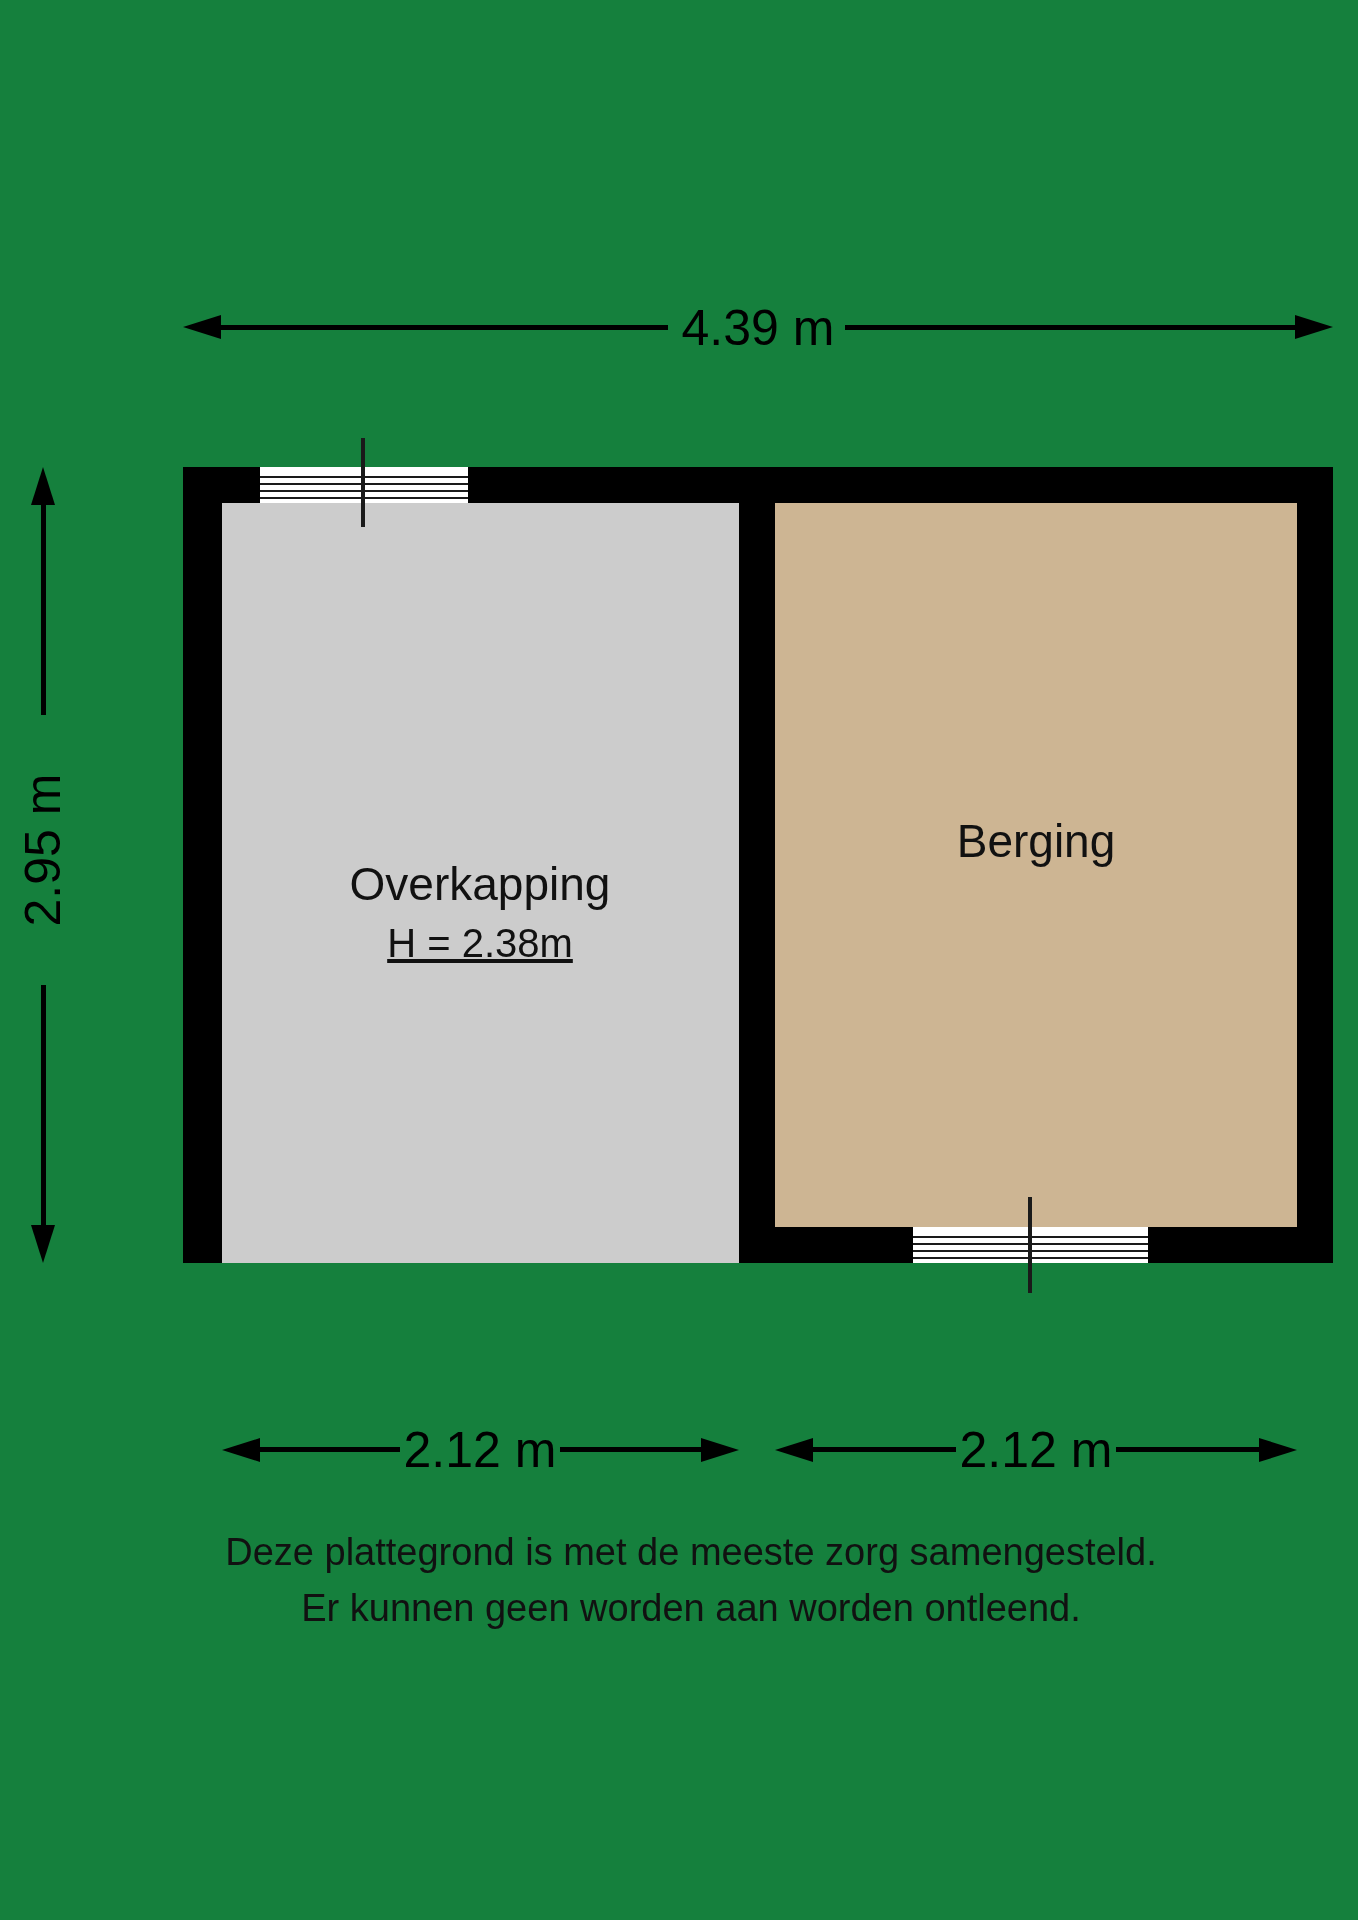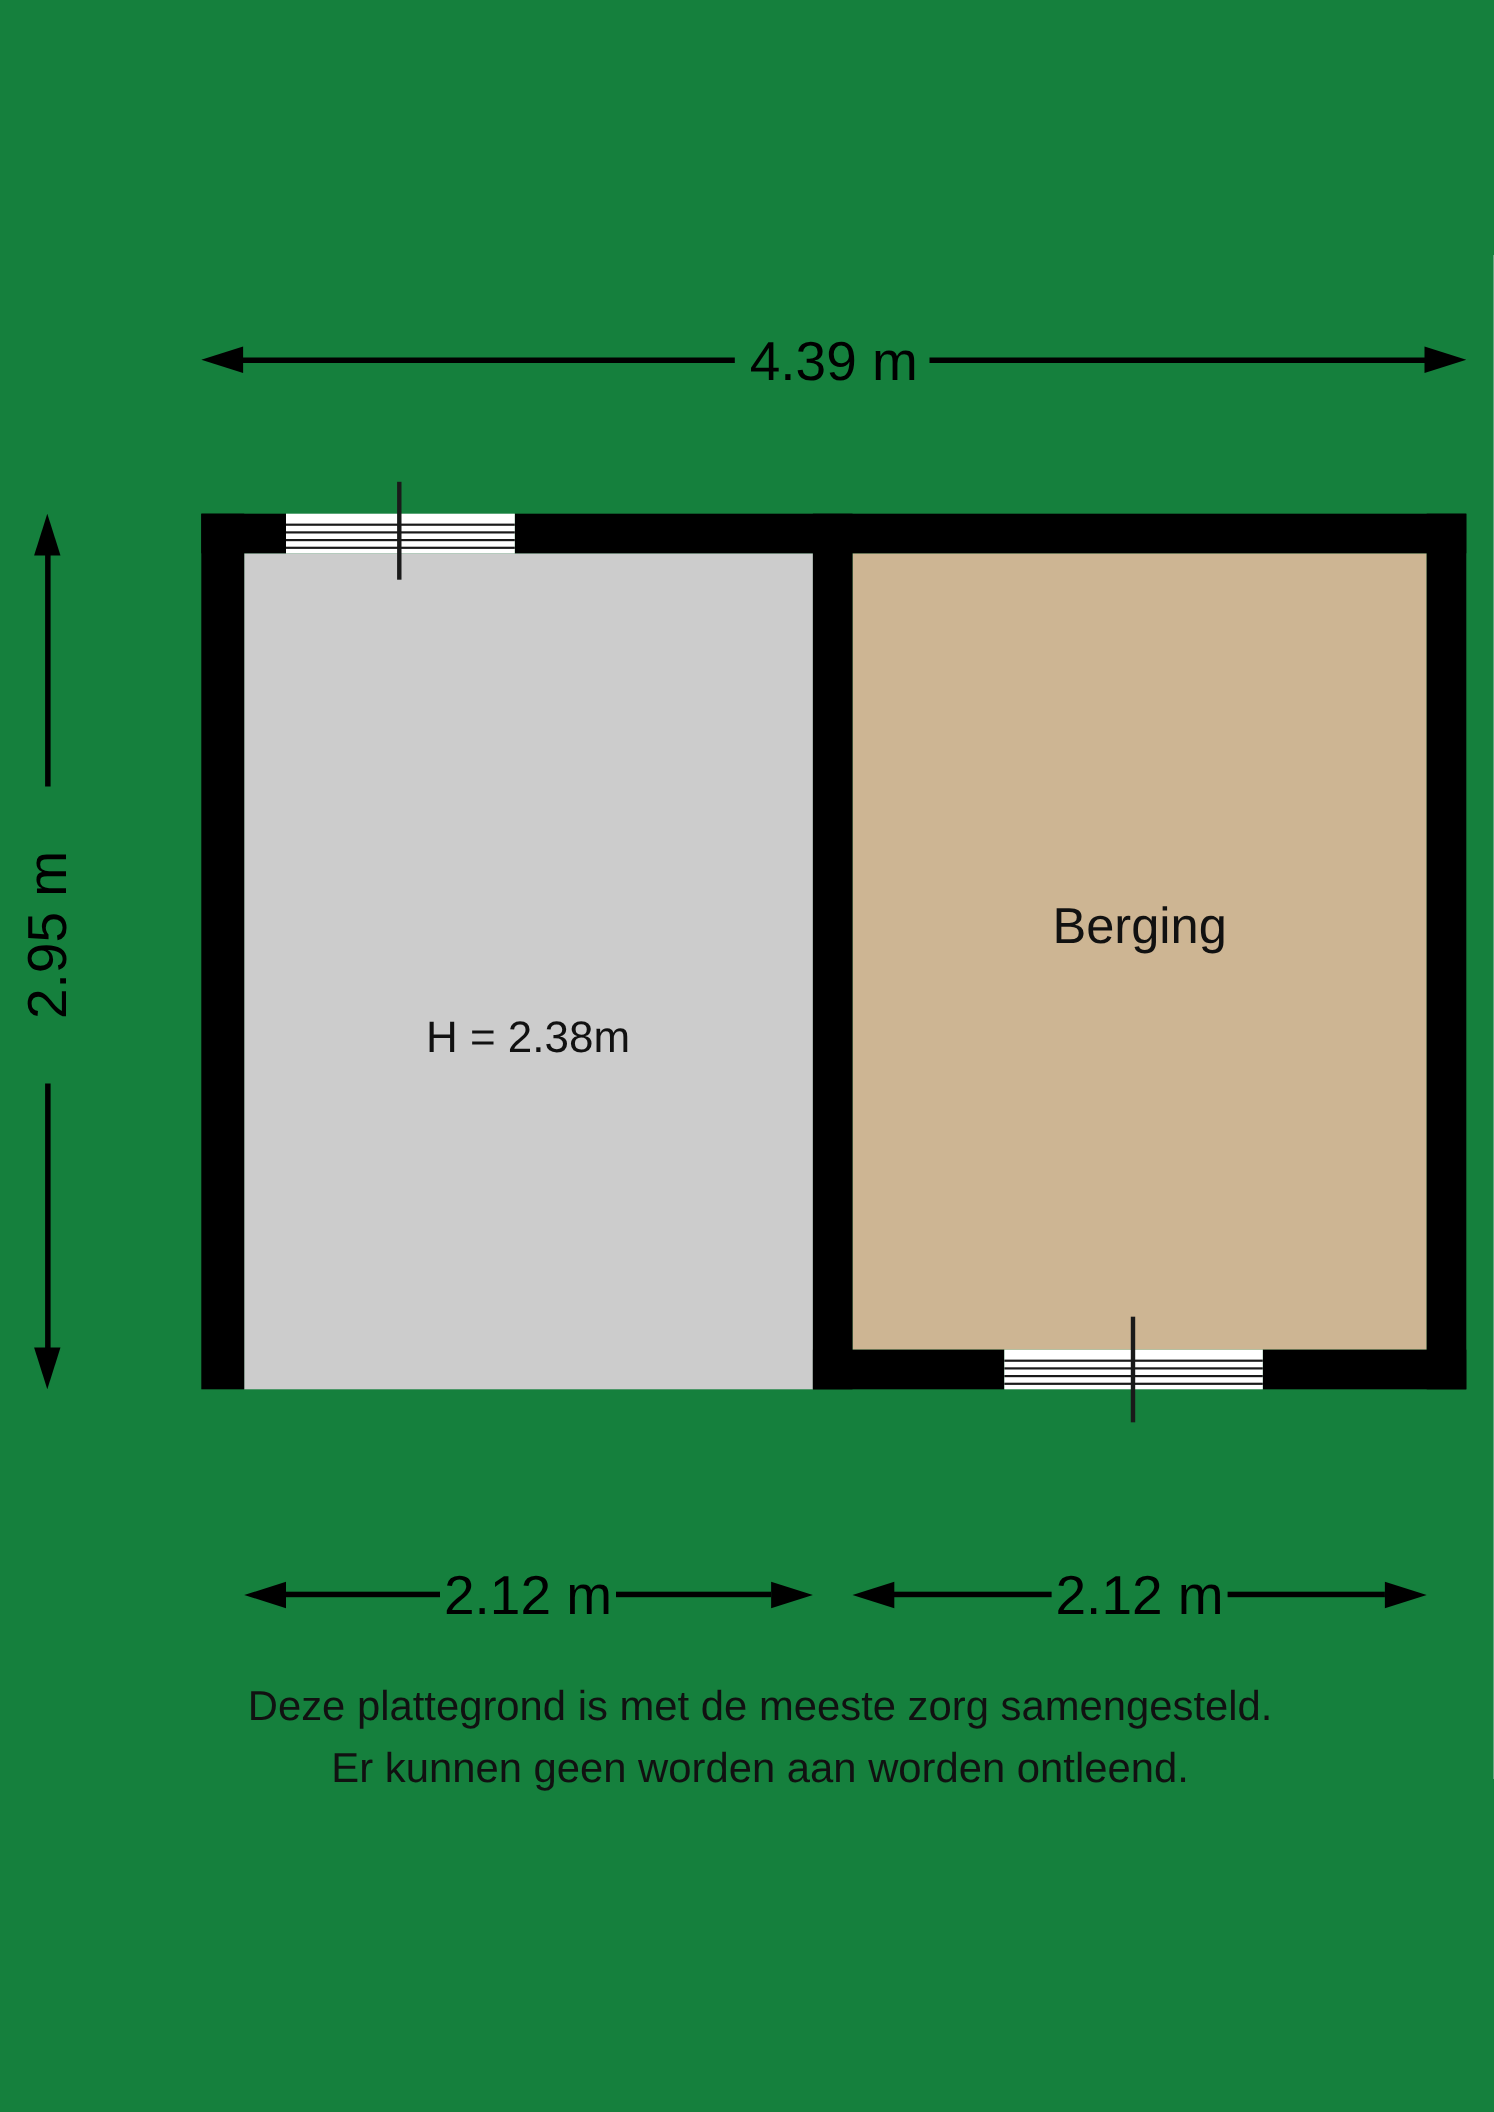--- a/index.html
+++ b/index.html
@@ -5,21 +5,21 @@
   html,body{margin:0;padding:0;background:#ffffff;}
   .canvas{
     position:relative;width:1358px;height:1920px;background:#15803d;overflow:hidden;
     font-family:"Liberation Sans", sans-serif;color:#000;
   }
   .wall{position:absolute;background:#000;}
   .floor{position:absolute;}
   .floor-overkapping{background:#cccccc;}
   .floor-berging{background:#cdb593;}
   .room-label{position:absolute;text-align:center;font-size:46px;line-height:54px;color:#111;}
-  .room-sublabel{position:absolute;text-align:center;font-size:40px;line-height:44px;color:#111;}
+  .room-sublabel{position:absolute;text-align:center;font-size:40px;line-height:44px;color:#111;text-decoration:underline;}
   .dim-line{position:absolute;background:#000;height:5px;}
   .dim-line-v{position:absolute;background:#000;width:5px;}
   .dim-label{position:absolute;text-align:center;font-size:50px;line-height:50px;color:#000;}
   .dim-label-v{transform:rotate(-90deg);transform-origin:center center;}
   .arr{position:absolute;width:0;height:0;}
   .arr-left{border-top:12px solid transparent;border-bottom:12px solid transparent;border-right:38px solid #000;}
   .arr-right{border-top:12px solid transparent;border-bottom:12px solid transparent;border-left:38px solid #000;}
   .arr-up{border-left:12px solid transparent;border-right:12px solid transparent;border-bottom:38px solid #000;}
   .arr-down{border-left:12px solid transparent;border-right:12px solid transparent;border-top:38px solid #000;}
   .window{position:absolute;background:#ffffff;}
@@ -69,20 +69,21 @@
   <div class="mullion" style="left:361px;top:438px;height:89px;"></div>
 
   <div class="window" style="left:913px;top:1227px;width:235px;height:36px;">
     <div class="h-line" style="top:8.5px;"></div>
     <div class="h-line" style="top:15.5px;"></div>
     <div class="h-line" style="top:22.5px;"></div>
     <div class="h-line" style="top:29.5px;"></div>
   </div>
   <div class="mullion" style="left:1028px;top:1197px;height:96px;"></div>
 
+  <div class="room-label" style="left:280px;top:857px;width:400px;">Overkapping</div>
   <div class="room-sublabel" style="left:280px;top:921px;width:400px;">H = 2.38m</div>
   <div class="room-label" style="left:836px;top:814px;width:400px;">Berging</div>
 
   <div>
     <div class="arr arr-left" style="left:222px;top:1438px;"></div>
     <div class="dim-line" style="left:256px;top:1447px;width:144px;"></div>
     <div class="dim-label" style="left:340px;top:1425px;width:280px;">2.12 m</div>
     <div class="dim-line" style="left:560px;top:1447px;width:141px;"></div>
     <div class="arr arr-right" style="left:701px;top:1438px;"></div>
   </div>

